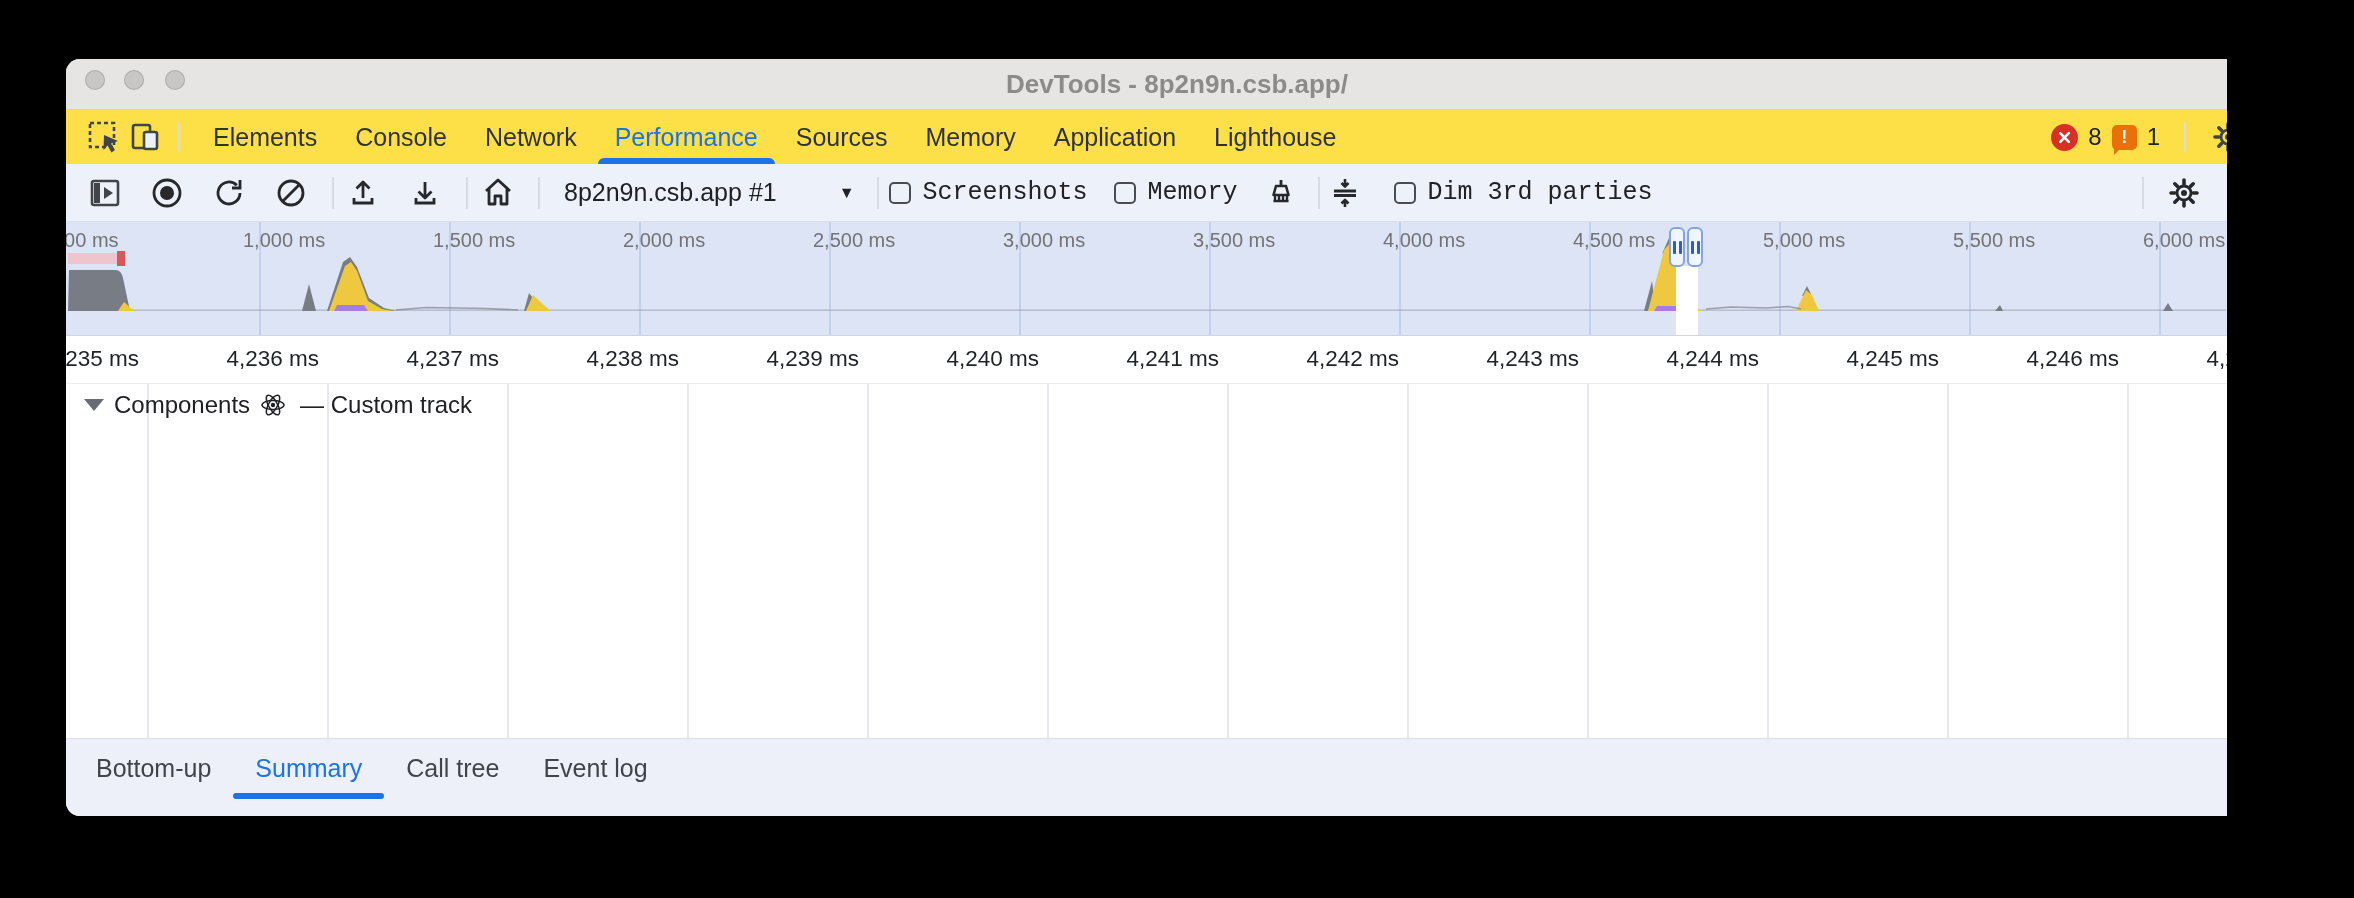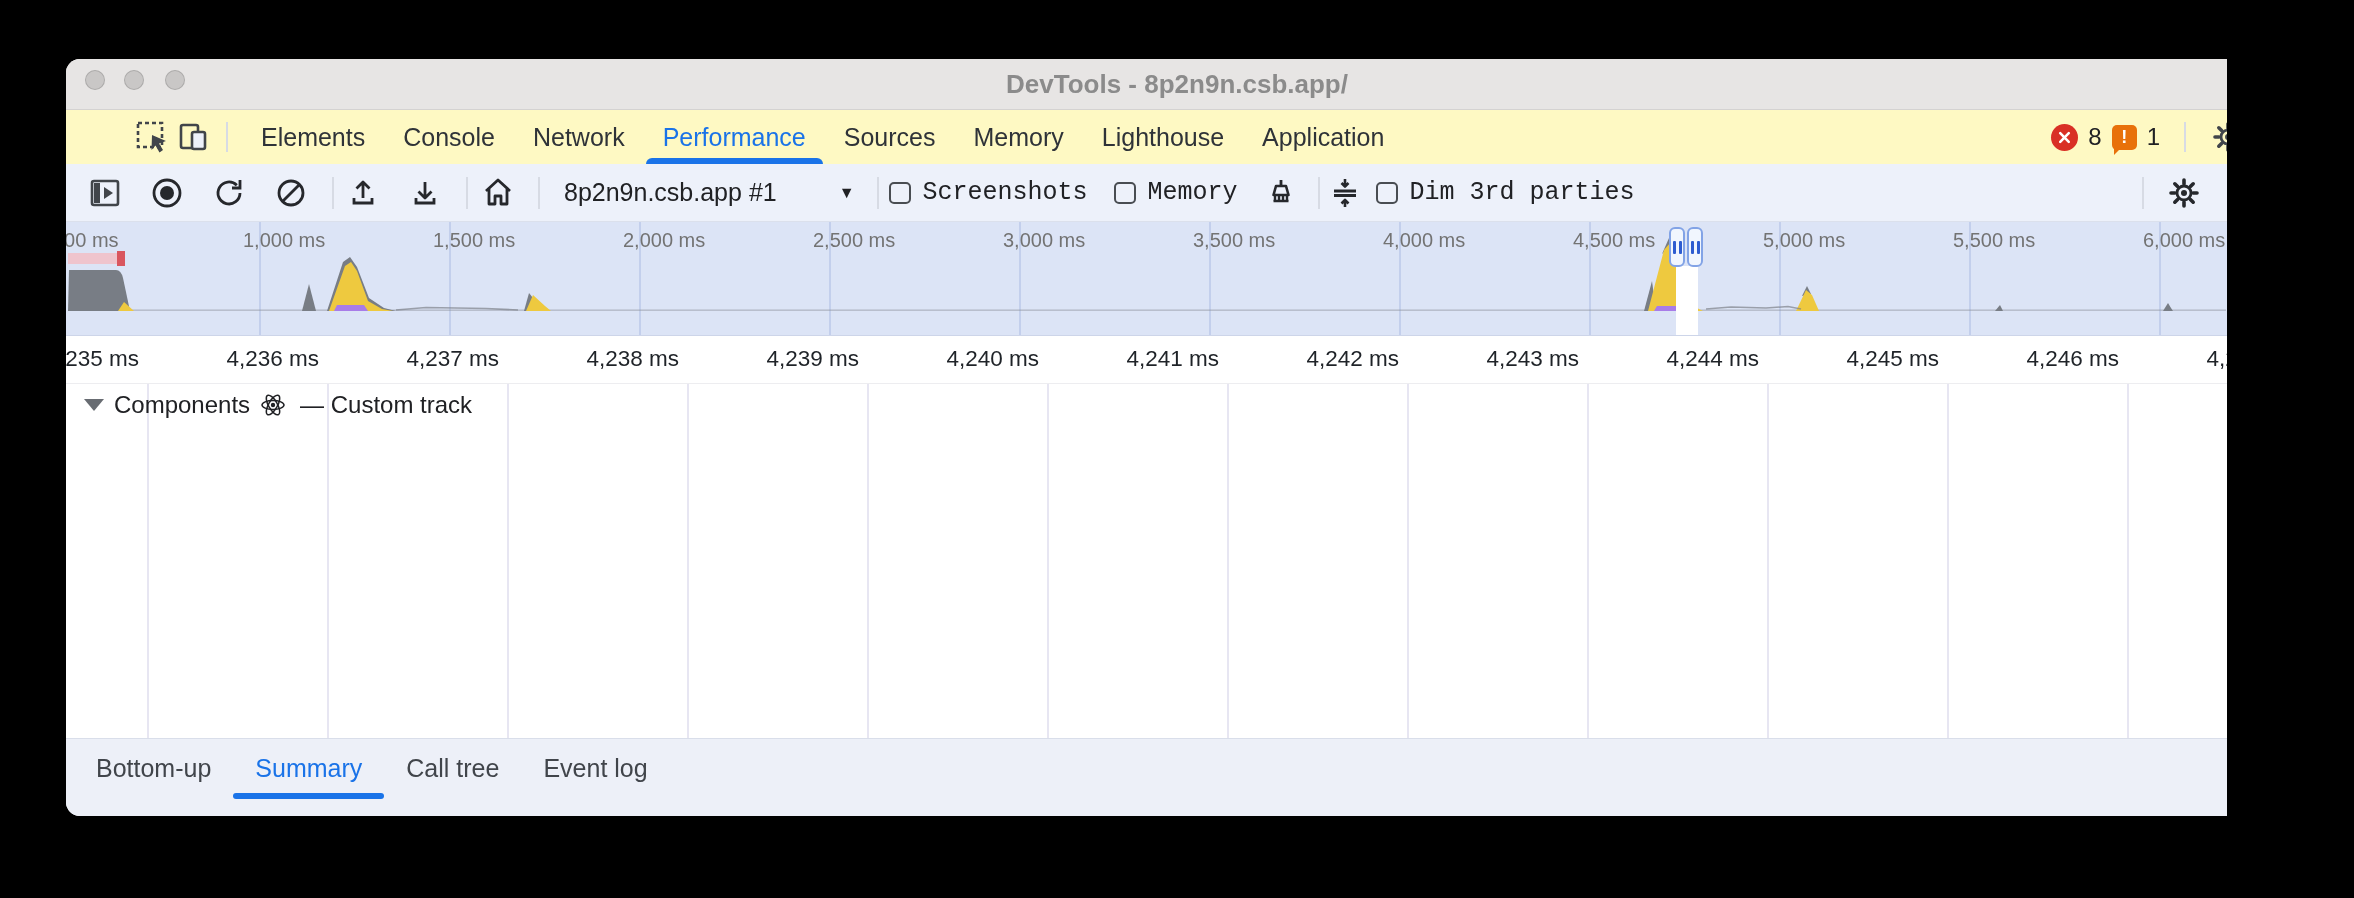--- a/index.html
+++ b/index.html
@@ -9,21 +9,21 @@
   .window{position:absolute;left:66px;top:59px;width:2222px;height:757px;border-radius:14px;
           background:#fff;overflow:hidden;display:flex;flex-direction:column;
           box-shadow:0 18px 50px rgba(0,0,0,.6);}
   
   .titlebar{position:relative;height:51px;background:#e7e5e4;flex:none;border-bottom:1px solid #d4d2d1;}
   .tl{position:absolute;top:11px;width:20px;height:20px;border-radius:50%;
       background:#c9c7c6;border:1px solid rgba(0,0,0,.14);}
   .tl.close{left:19px}.tl.min{left:58px}.tl.max{left:99px}
   .title-text{text-align:center;line-height:50px;font-size:26px;font-weight:700;color:#8b8b8b;}
   
-  .tabbar{position:relative;height:54px;background:#fef9c3;flex:none;display:flex;align-items:center;padding-left:48px;}
+  .tabbar{position:relative;height:54px;background:#fde047;flex:none;display:flex;align-items:center;}
   .tabbar .lead{display:flex;align-items:center;margin-left:20px;}
   .icon-btn{display:flex;align-items:center;justify-content:center;background:none;border:none;padding:0;cursor:pointer;}
   .vdiv{width:2px;height:30px;background:#d7dbe4;margin:0 14px;}
   .tabs{display:flex;height:100%;align-items:stretch;}
   .tab{position:relative;display:flex;align-items:center;padding:0 19px;font-size:25px;color:#2f3338;cursor:pointer;}
   .tab.active{color:#1a73e8;}
   .tab.active:after{content:"";position:absolute;left:2px;right:2px;bottom:0;height:6px;background:#1a73e8;border-radius:6px 6px 0 0;}
   .tab-right{margin-left:auto;display:flex;align-items:center;margin-right:18px;gap:10px;}
   .err-badge{width:27px;height:27px;border-radius:50%;background:#d93025;display:flex;align-items:center;justify-content:center;}
   .warn-badge{position:relative;width:25px;height:25px;border-radius:5px;background:#e8710a;display:flex;align-items:center;justify-content:center;color:#fff;font-size:18px;font-weight:700;}
@@ -104,22 +104,22 @@
         <div class="vdiv"></div>
       </div>
       <div class="tabs">
 
       <div class="tab">Elements</div>
           <div class="tab">Console</div>
           <div class="tab">Network</div>
           <div class="tab active">Performance</div>
           <div class="tab">Sources</div>
           <div class="tab">Memory</div>
+          <div class="tab">Application</div>
           <div class="tab">Lighthouse</div>
-          <div class="tab">Application</div>
         </div>
       <div class="tab-right">
         <div class="err-badge">
           <svg class="icon" width="15" height="15" viewBox="0 0 14 14">
             <path d="M3 3 L11 11 M11 3 L3 11" stroke="#fff" stroke-width="2.4" stroke-linecap="round"></path>
           </svg>
         </div>
         <span class="badge-count">8</span>
         <div class="warn-badge">!</div>
         <span class="badge-count">1</span>
@@ -219,21 +219,21 @@
         </svg>
       </button>
       <div class="vdiv" style="margin:0 8px 0 20px;"></div>
       <button class="icon-btn">
         <svg class="icon" width="34" height="34" viewBox="0 0 34 34">
           <path d="M17 3 v7 M13.5 7 L17 10.5 L20.5 7" fill="none" stroke="#26282c" stroke-width="2.6" stroke-linejoin="round"></path>
           <path d="M6 15 h22 M6 19.5 h22" stroke="#26282c" stroke-width="2.8" fill="none"></path>
           <path d="M17 31 v-7 M13.5 27.5 L17 24 L20.5 27.5" fill="none" stroke="#26282c" stroke-width="2.6" stroke-linejoin="round"></path>
         </svg>
       </button>
-      <div class="cb-group" style="margin-left:14px;">
+      <div class="cb-group" style="margin-left:32px;">
         <div class="cb"></div>
         <span class="cb-label">Dim 3rd parties</span>
       </div>
       <div style="flex:1"></div>
       <div class="vdiv"></div>
       <button class="icon-btn" style="margin-left:8px;">
         <svg class="icon" width="36" height="36" viewBox="0 0 36 36">
           <circle cx="18" cy="18" r="7" fill="none" stroke="#26282c" stroke-width="2.8"></circle>
           <circle cx="18" cy="18" r="3" fill="#26282c"></circle>
           <g stroke="#26282c" stroke-width="3.6" stroke-linecap="round">

